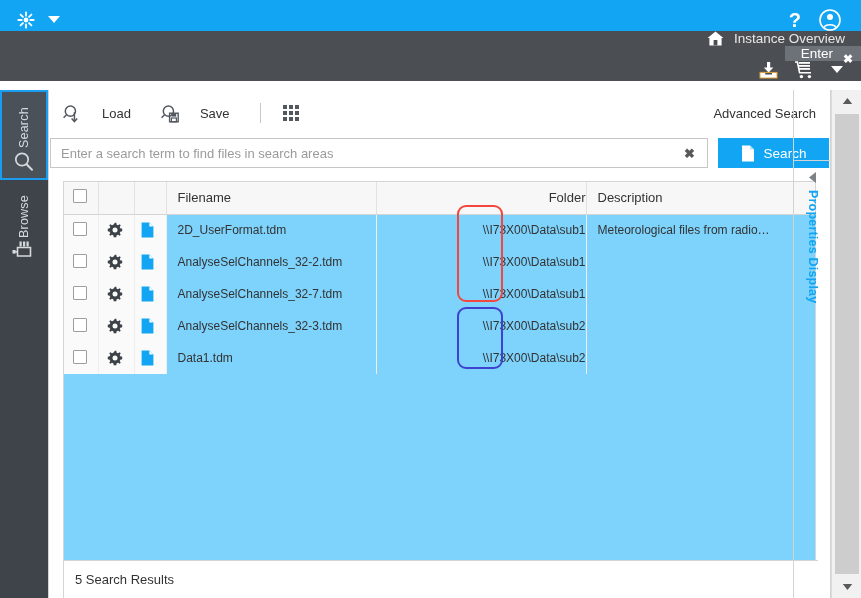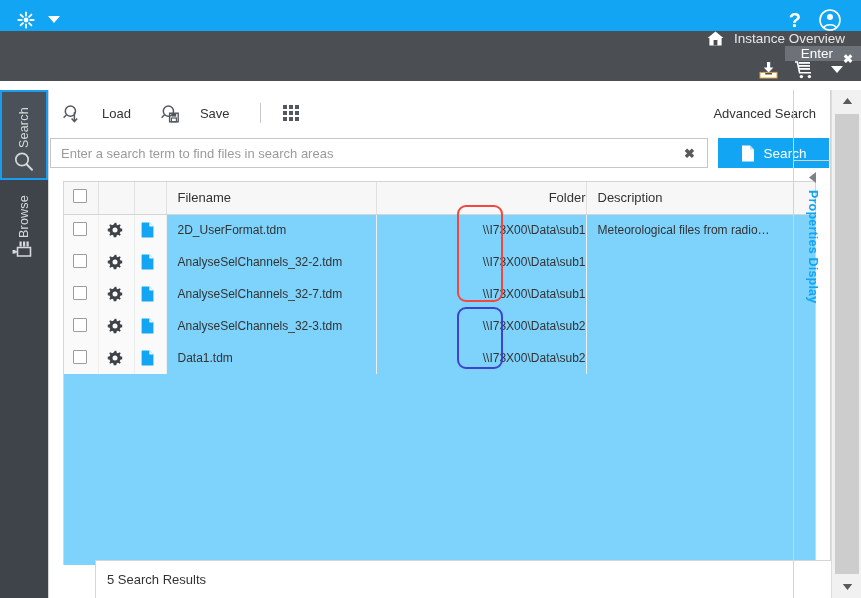--- a/index.html
+++ b/index.html
@@ -111,21 +111,20 @@
     width:14px; height:14px; border:1px solid #9d9d9d; background:#fff; display:inline-block; border-radius:1px; cursor:pointer;
   }
   td.c-check, th.c-check { padding-left:9px; }
   td.c-gear, th.c-gear { padding-left:8px; }
   td.c-file, th.c-file { padding-left:6px; }
   .statusbar {
     position:absolute; left:14px; bottom:0; width:755px; height:38px;
     border-left:1px solid #d5d5d5; border-top:1px solid #d5d5d5;
     display:flex; align-items:center; padding-left:11px; font-size:13px; color:#333;
     background:#fff;
-    margin-left:32px;
   }
 
   
   .props {
     position:absolute; left:798px; top:170px; width:30px; height:190px;
     display:flex; flex-direction:column; align-items:center;
     cursor:pointer;
   }
   .props-caret { color:#7d8287; font-size:10px; margin-top:2px; }
   .props-label {

